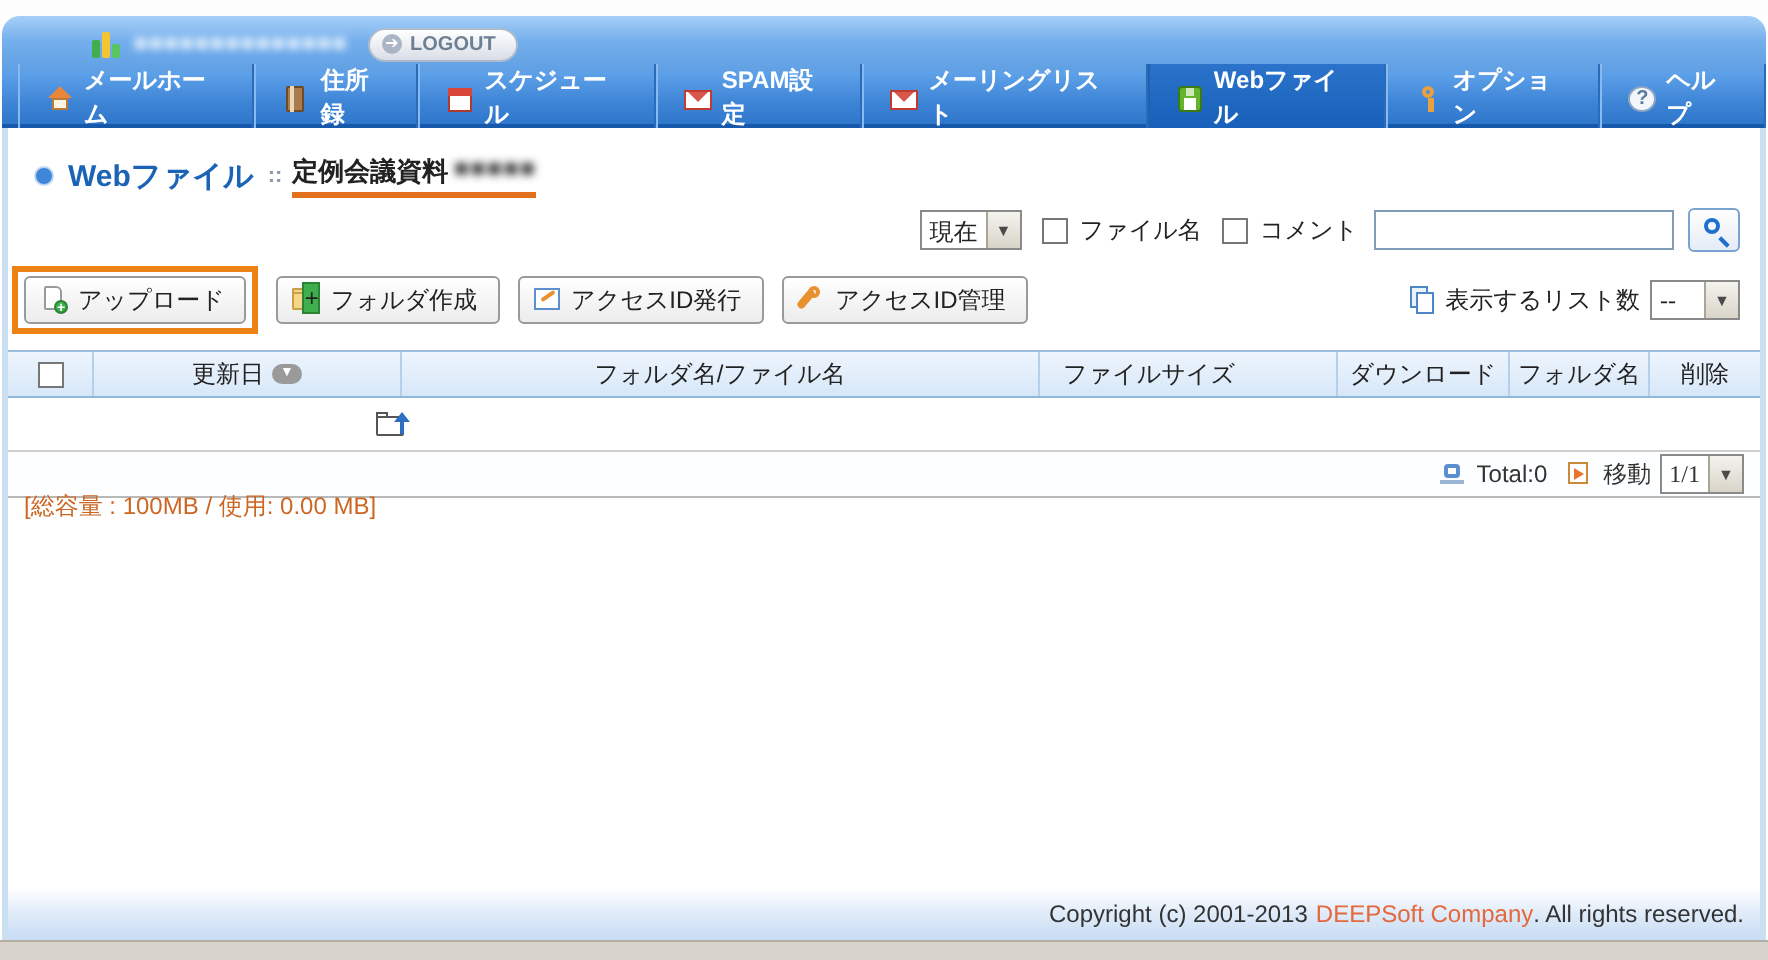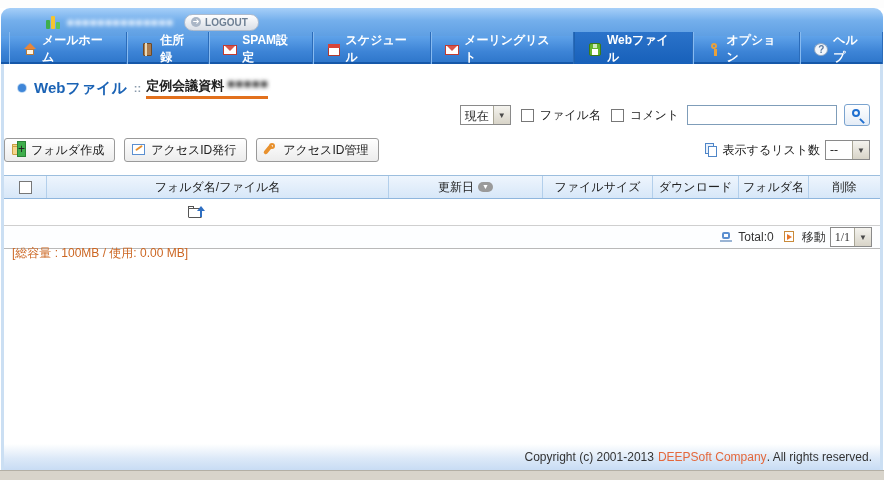--- a/index.html
+++ b/index.html
@@ -125,23 +125,23 @@
     background:linear-gradient(180deg,#eef5fd 0%, #d7e7f8 100%);
     border-top:1px solid #9cbede; border-bottom:1px solid #8fb6dd;
     font-size:12px; color:#222;
   }
   .th { display:flex; align-items:center; justify-content:center; height:100%; border-left:1px solid #b3cfeb; }
   .th:first-child { border-left:none; }
   .col-check { width:42px; }
   .col-name { flex:1; }
   .col-date { width:154px; }
   .col-size { width:110px; }
-  .col-dl { width:86px; }
+  .col-dl { width:86px;margin-left:39px; }
   .col-comment { width:70px; }
-  .col-del { width:72px; }
+  .col-del { width:56px; }
   .sort-pill { width:15px; height:10px; background:#9a9a9a; border-radius:5px; color:#fff; font-size:7px; line-height:10px; text-align:center; margin-left:4px; }
 
   .tbody-row { display:flex; height:27px; border-bottom:1px solid #cfcfcf; align-items:center; }
   .up-cell { flex:1; display:flex; justify-content:center; margin-right:490px; }
   .folder-up { width:18px; height:14px; position:relative; cursor:pointer; }
   .folder-up .fo { position:absolute; top:3px; left:0; width:14px; height:10px; background:#fff; border:1px solid #555; border-radius:1px; }
   .folder-up .fot { position:absolute; top:1px; left:0; width:6px; height:3px; background:#fff; border:1px solid #555; border-bottom:none; }
   .folder-up .ar-head { position:absolute; top:1px; left:9px; width:0; height:0; border-left:4px solid transparent; border-right:4px solid transparent; border-bottom:5px solid #2f6fc2; }
   .folder-up .ar-stem { position:absolute; top:6px; left:12px; width:2px; height:6px; background:#2f6fc2; }
 
@@ -201,32 +201,32 @@
       <span>メールホーム</span>
     </div>
     <div class="tab">
       <span class="ticon i-book">
           <span class="cover"></span>
           <span class="spine"></span>
         </span>
       <span>住所録</span>
     </div>
     <div class="tab">
+      <span class="ticon i-cal">
+          <span class="pg"></span>
+          <span class="hd"></span>
+        </span>
+      <span>スケジュール</span>
+    </div>
+    <div class="tab">
       <span class="ticon i-mail">
           <span class="env"></span>
           <span class="flap"></span>
         </span>
       <span>SPAM設定</span>
-    </div>
-    <div class="tab">
-      <span class="ticon i-cal">
-          <span class="pg"></span>
-          <span class="hd"></span>
-        </span>
-      <span>スケジュール</span>
     </div>
     <div class="tab">
       <span class="ticon i-mail">
           <span class="env"></span>
           <span class="flap"></span>
         </span>
       <span>メーリングリスト</span>
     </div>
     <div class="tab active">
       <span class="ticon i-disk">
@@ -270,20 +270,29 @@
       <span>ファイル名</span>
       <span class="chk"></span>
       <span>コメント</span>
       <input class="search-input" type="text" value="" style="">
       <button class="search-btn">
         <span class="mag"></span>
       </button>
     </div>
 
     <div class="toolbar-row">
+      <div class="hl-box">
+        <button class="tbtn">
+          <span class="bicon i-page">
+              <span class="pp"></span>
+              <span class="dot green">+</span>
+            </span>
+          <span>アップロード</span>
+        </button>
+      </div>
       <button class="tbtn">
         <span class="bicon i-folder">
             <span class="ft"></span>
             <span class="fb"></span>
             <span class="dot green" style="position:absolute;bottom:0;right:0;">+</span>
           </span>
         <span>フォルダ作成</span>
       </button>
       <button class="tbtn">
         <span class="bicon i-idcard">
@@ -310,25 +319,25 @@
           <span class="val" style="min-width:26px;">--</span>
           <span class="btn">▼</span>
         </div>
       </div>
     </div>
 
     <div class="thead">
       <div class="th col-check">
         <span class="chk" style="margin:0;"></span>
       </div>
-      <div class="th col-name">フォルダ名/ファイル名</div>
       <div class="th col-date">
         <span>更新日</span>
         <span class="sort-pill">▼</span>
       </div>
+      <div class="th col-name">フォルダ名/ファイル名</div>
       <div class="th col-size">ファイルサイズ</div>
       <div class="th col-dl">ダウンロード</div>
       <div class="th col-comment">フォルダ名</div>
       <div class="th col-del">削除</div>
     </div>
 
     <div class="tbody-row">
       <div class="up-cell">
         <span class="folder-up">
           <span class="fot"></span>

